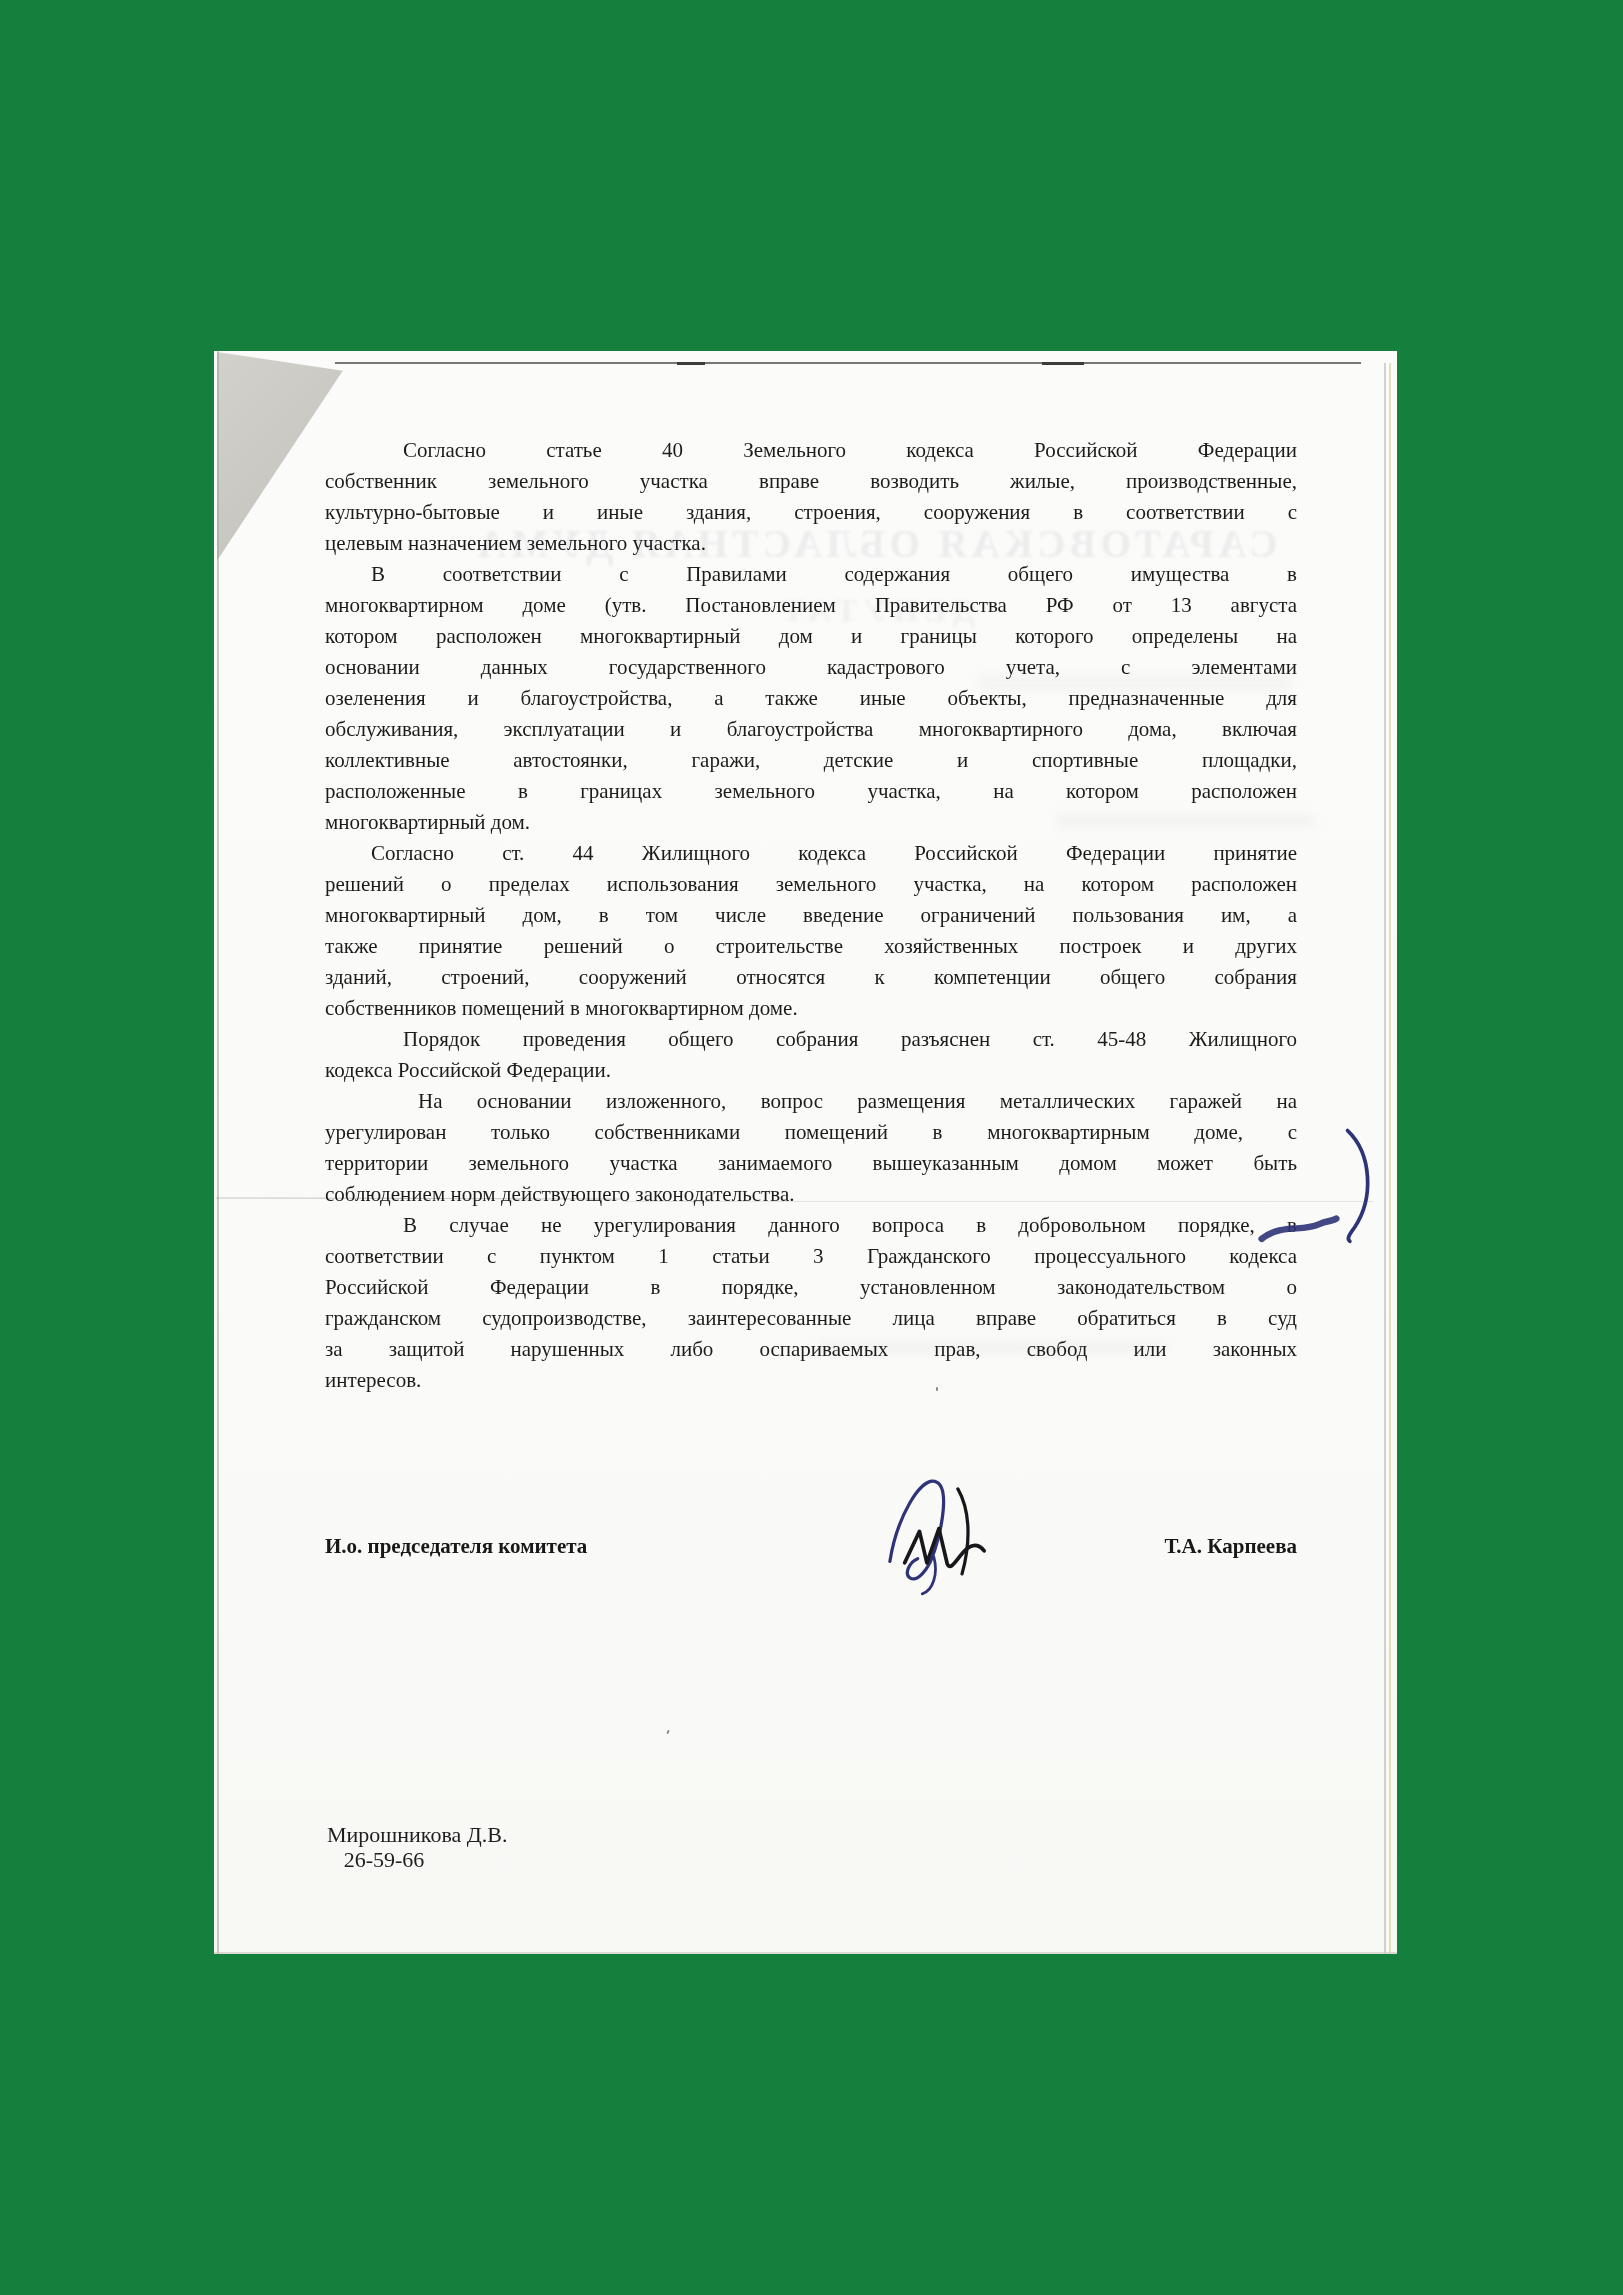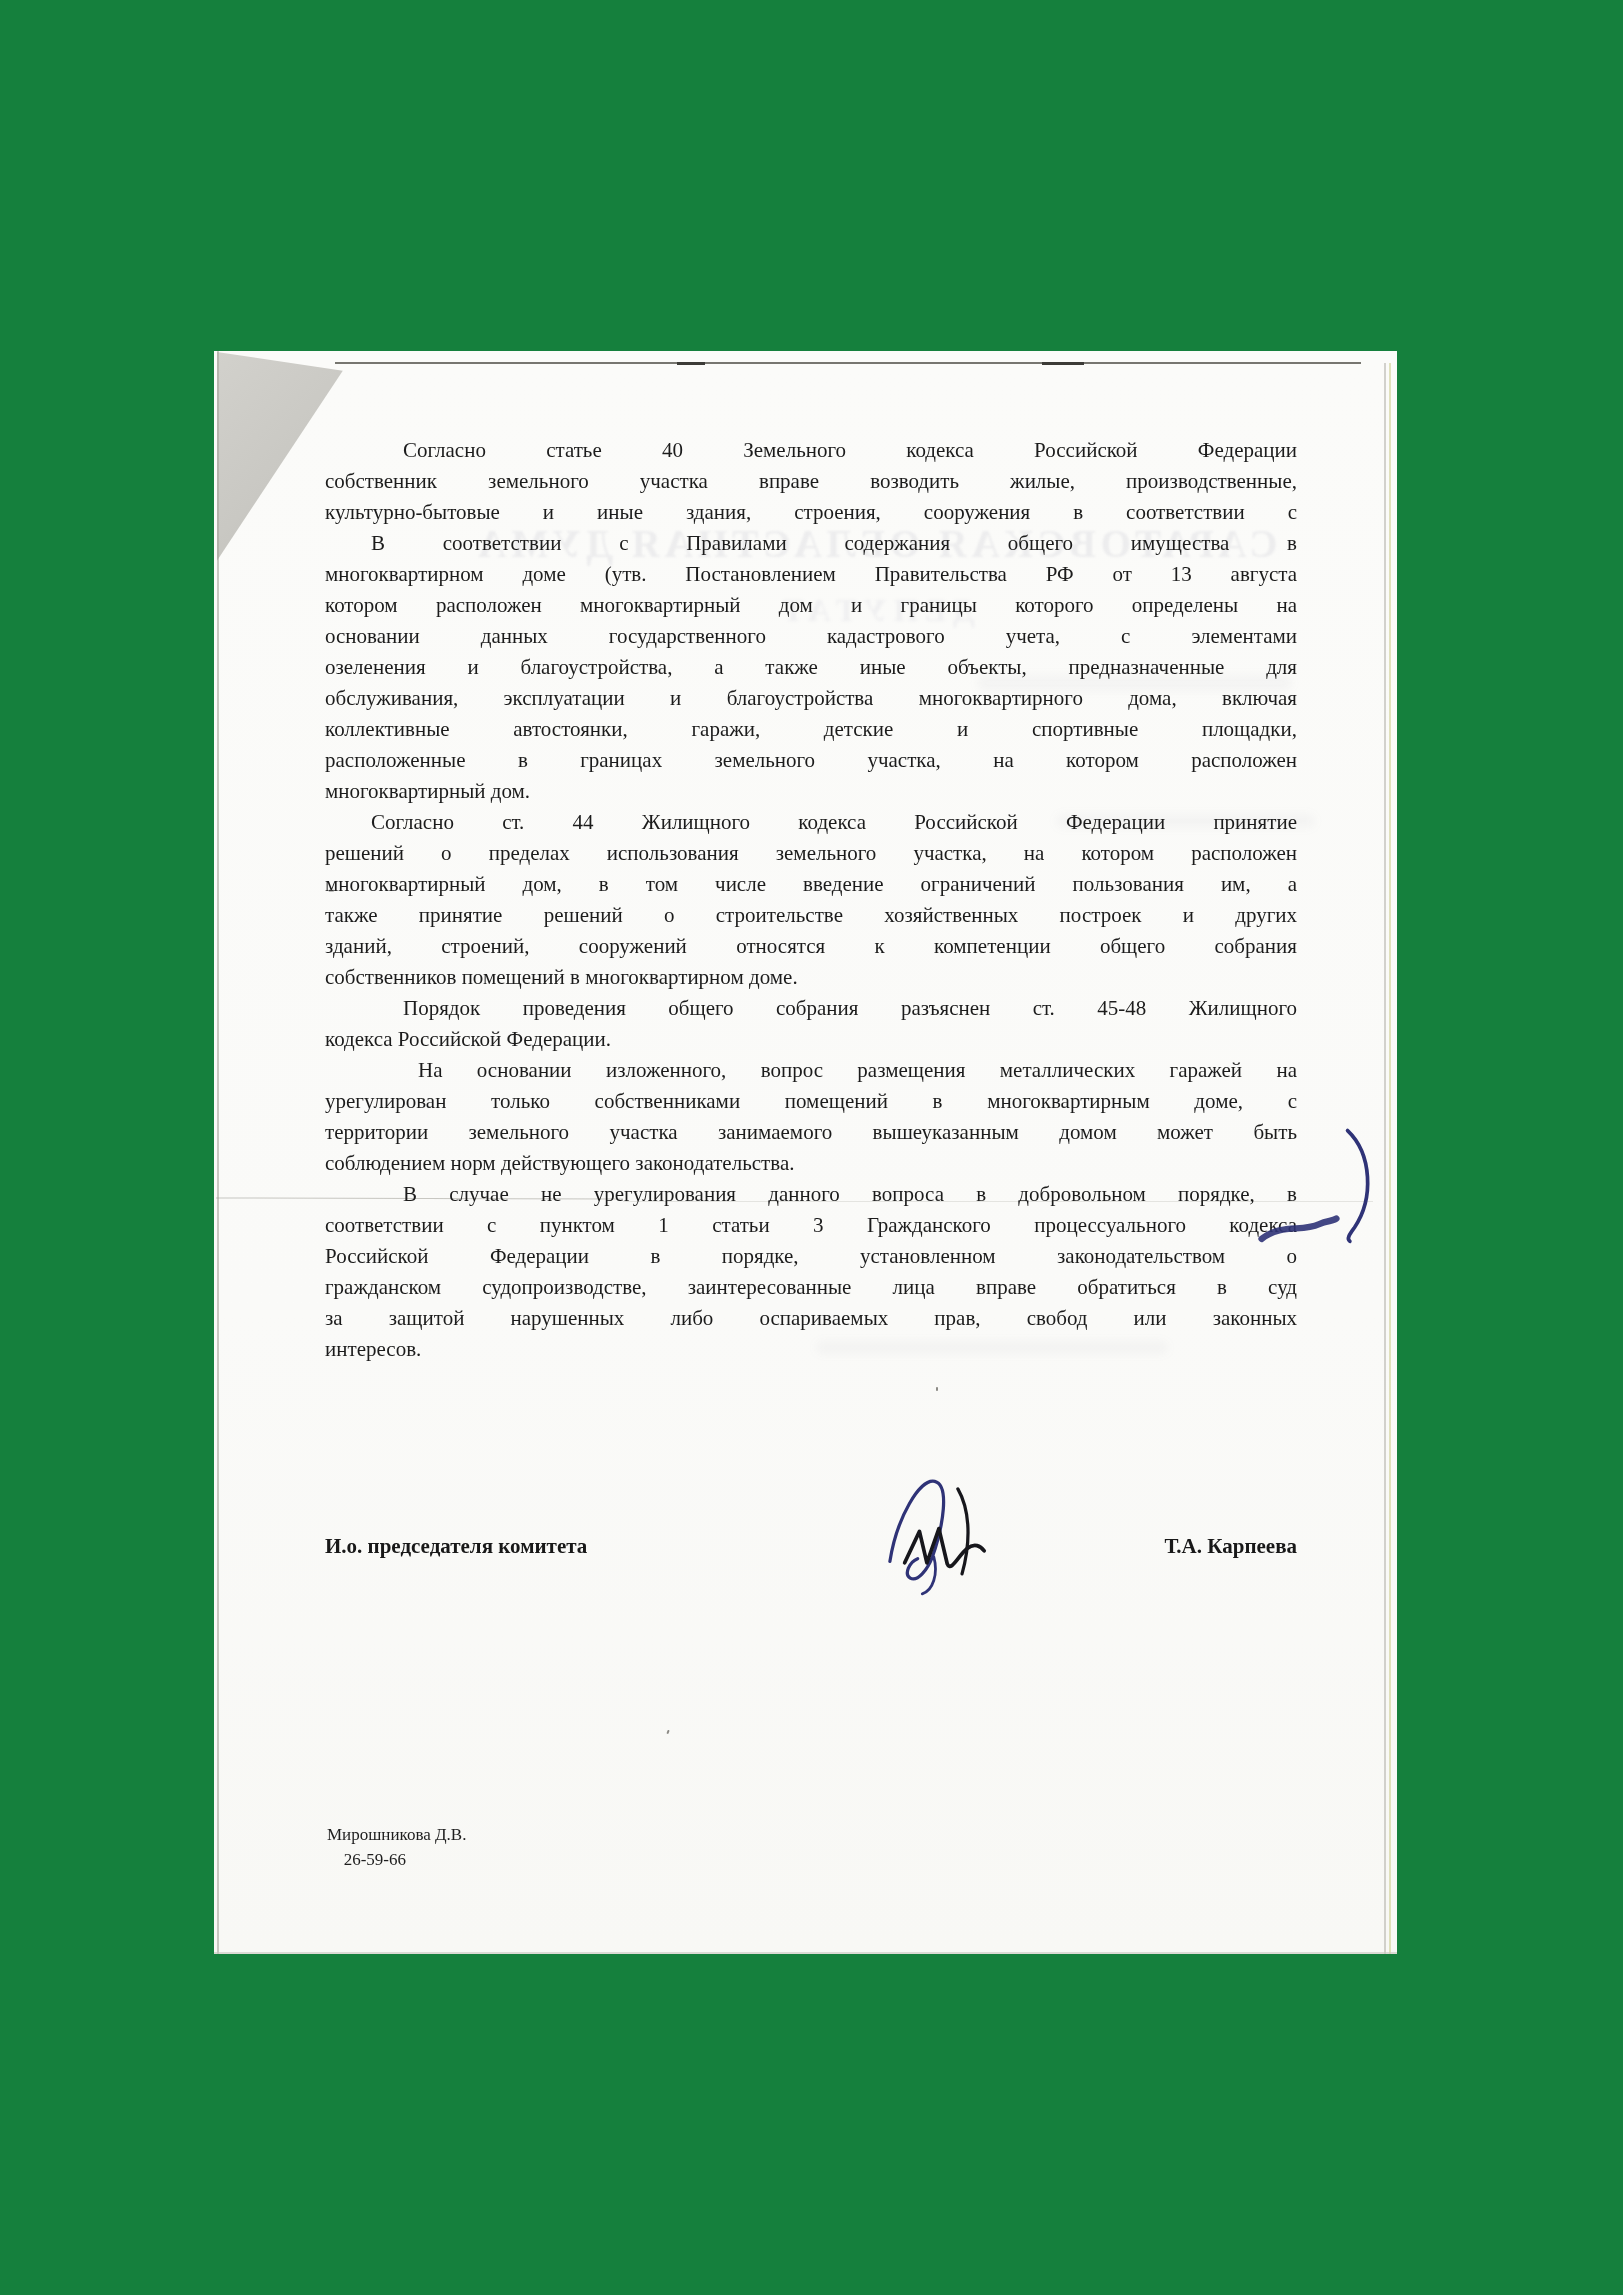--- a/index.html
+++ b/index.html
@@ -27,21 +27,21 @@
   .p3dash{position:absolute;left:114px;top:527px;font-size:19.4px;color:#3a3a3a;}
   
   .sig-row{position:absolute;left:111px;top:1183px;width:972px;display:flex;
            justify-content:space-between;align-items:center;
            font-size:21px;font-weight:bold;color:#181818;}
   .sig-ink{position:absolute;left:648px;top:1111px;width:176px;height:148px;}
   
   .pen-bracket{position:absolute;left:1108px;top:774px;width:65px;height:120px;}
   .pen-swoosh{position:absolute;left:1043px;top:859px;width:83px;height:42px;}
   
-  .footer{position:absolute;left:113px;top:1471px;font-size:17px;line-height:25px;color:#1e1e1e;}
+  .footer{position:absolute;left:113px;top:1471px;font-size:22px;line-height:25px;color:#1e1e1e;}
   .footer .phone{padding-left:16.7px;}
   
   .ghost1{position:absolute;left:162px;top:170px;width:999px;text-align:center;
           font-weight:bold;font-size:39px;letter-spacing:4.6px;color:rgba(100,100,135,.09);
           transform:scaleX(-1);filter:blur(1.2px);white-space:nowrap;}
   .ghost2{position:absolute;left:162px;top:241px;width:999px;text-align:center;
           font-weight:bold;font-size:32px;letter-spacing:6.5px;color:rgba(100,100,135,.07);
           transform:scaleX(-1);filter:blur(1.4px);}
   .smudge{position:absolute;background:rgba(110,110,130,.05);filter:blur(4.2px);border-radius:10.2px;}
   .speck{position:absolute;width:2.3px;height:4.2px;background:#8b8a85;border-radius:0.9px;}
@@ -68,20 +68,21 @@
     <div class="ghost1">САРАТОВСКАЯ ОБЛАСТНАЯ ДУМА</div>
     <div class="ghost2">ДЕПУТАТ</div>
     <div class="smudge" style="left:763px;top:324px;width:315px;height:15.7px;"></div>
     <div class="smudge" style="left:842px;top:463px;width:259px;height:14px;"></div>
     <div class="smudge" style="left:602px;top:990px;width:352px;height:13px;"></div>
 
     <div class="doc-body">
         <div class="line" style="text-indent: 78px;">Согласно статье 40 Земельного кодекса Российской Федерации</div>
         <div class="line">собственник земельного участка вправе возводить жилые, производственные,</div>
         <div class="line">культурно-бытовые и иные здания, строения, сооружения в соответствии с</div>
+        <div class="line plast">целевым назначением земельного участка.</div>
         <div class="line" style="text-indent: 46px;">В соответствии с Правилами содержания общего имущества в</div>
         <div class="line">многоквартирном доме (утв. Постановлением Правительства РФ от 13 августа</div>
         <div class="line">котором расположен многоквартирный дом и границы которого определены на</div>
         <div class="line">основании данных государственного кадастрового учета, с элементами</div>
         <div class="line">озеленения и благоустройства, а также иные объекты, предназначенные для</div>
         <div class="line">обслуживания, эксплуатации и благоустройства многоквартирного дома, включая</div>
         <div class="line">коллективные автостоянки, гаражи, детские и спортивные площадки,</div>
         <div class="line">расположенные в границах земельного участка, на котором расположен</div>
         <div class="line plast">многоквартирный дом.</div>
         <div class="line" style="text-indent: 46px;">Согласно ст. 44 Жилищного кодекса Российской Федерации принятие</div>

